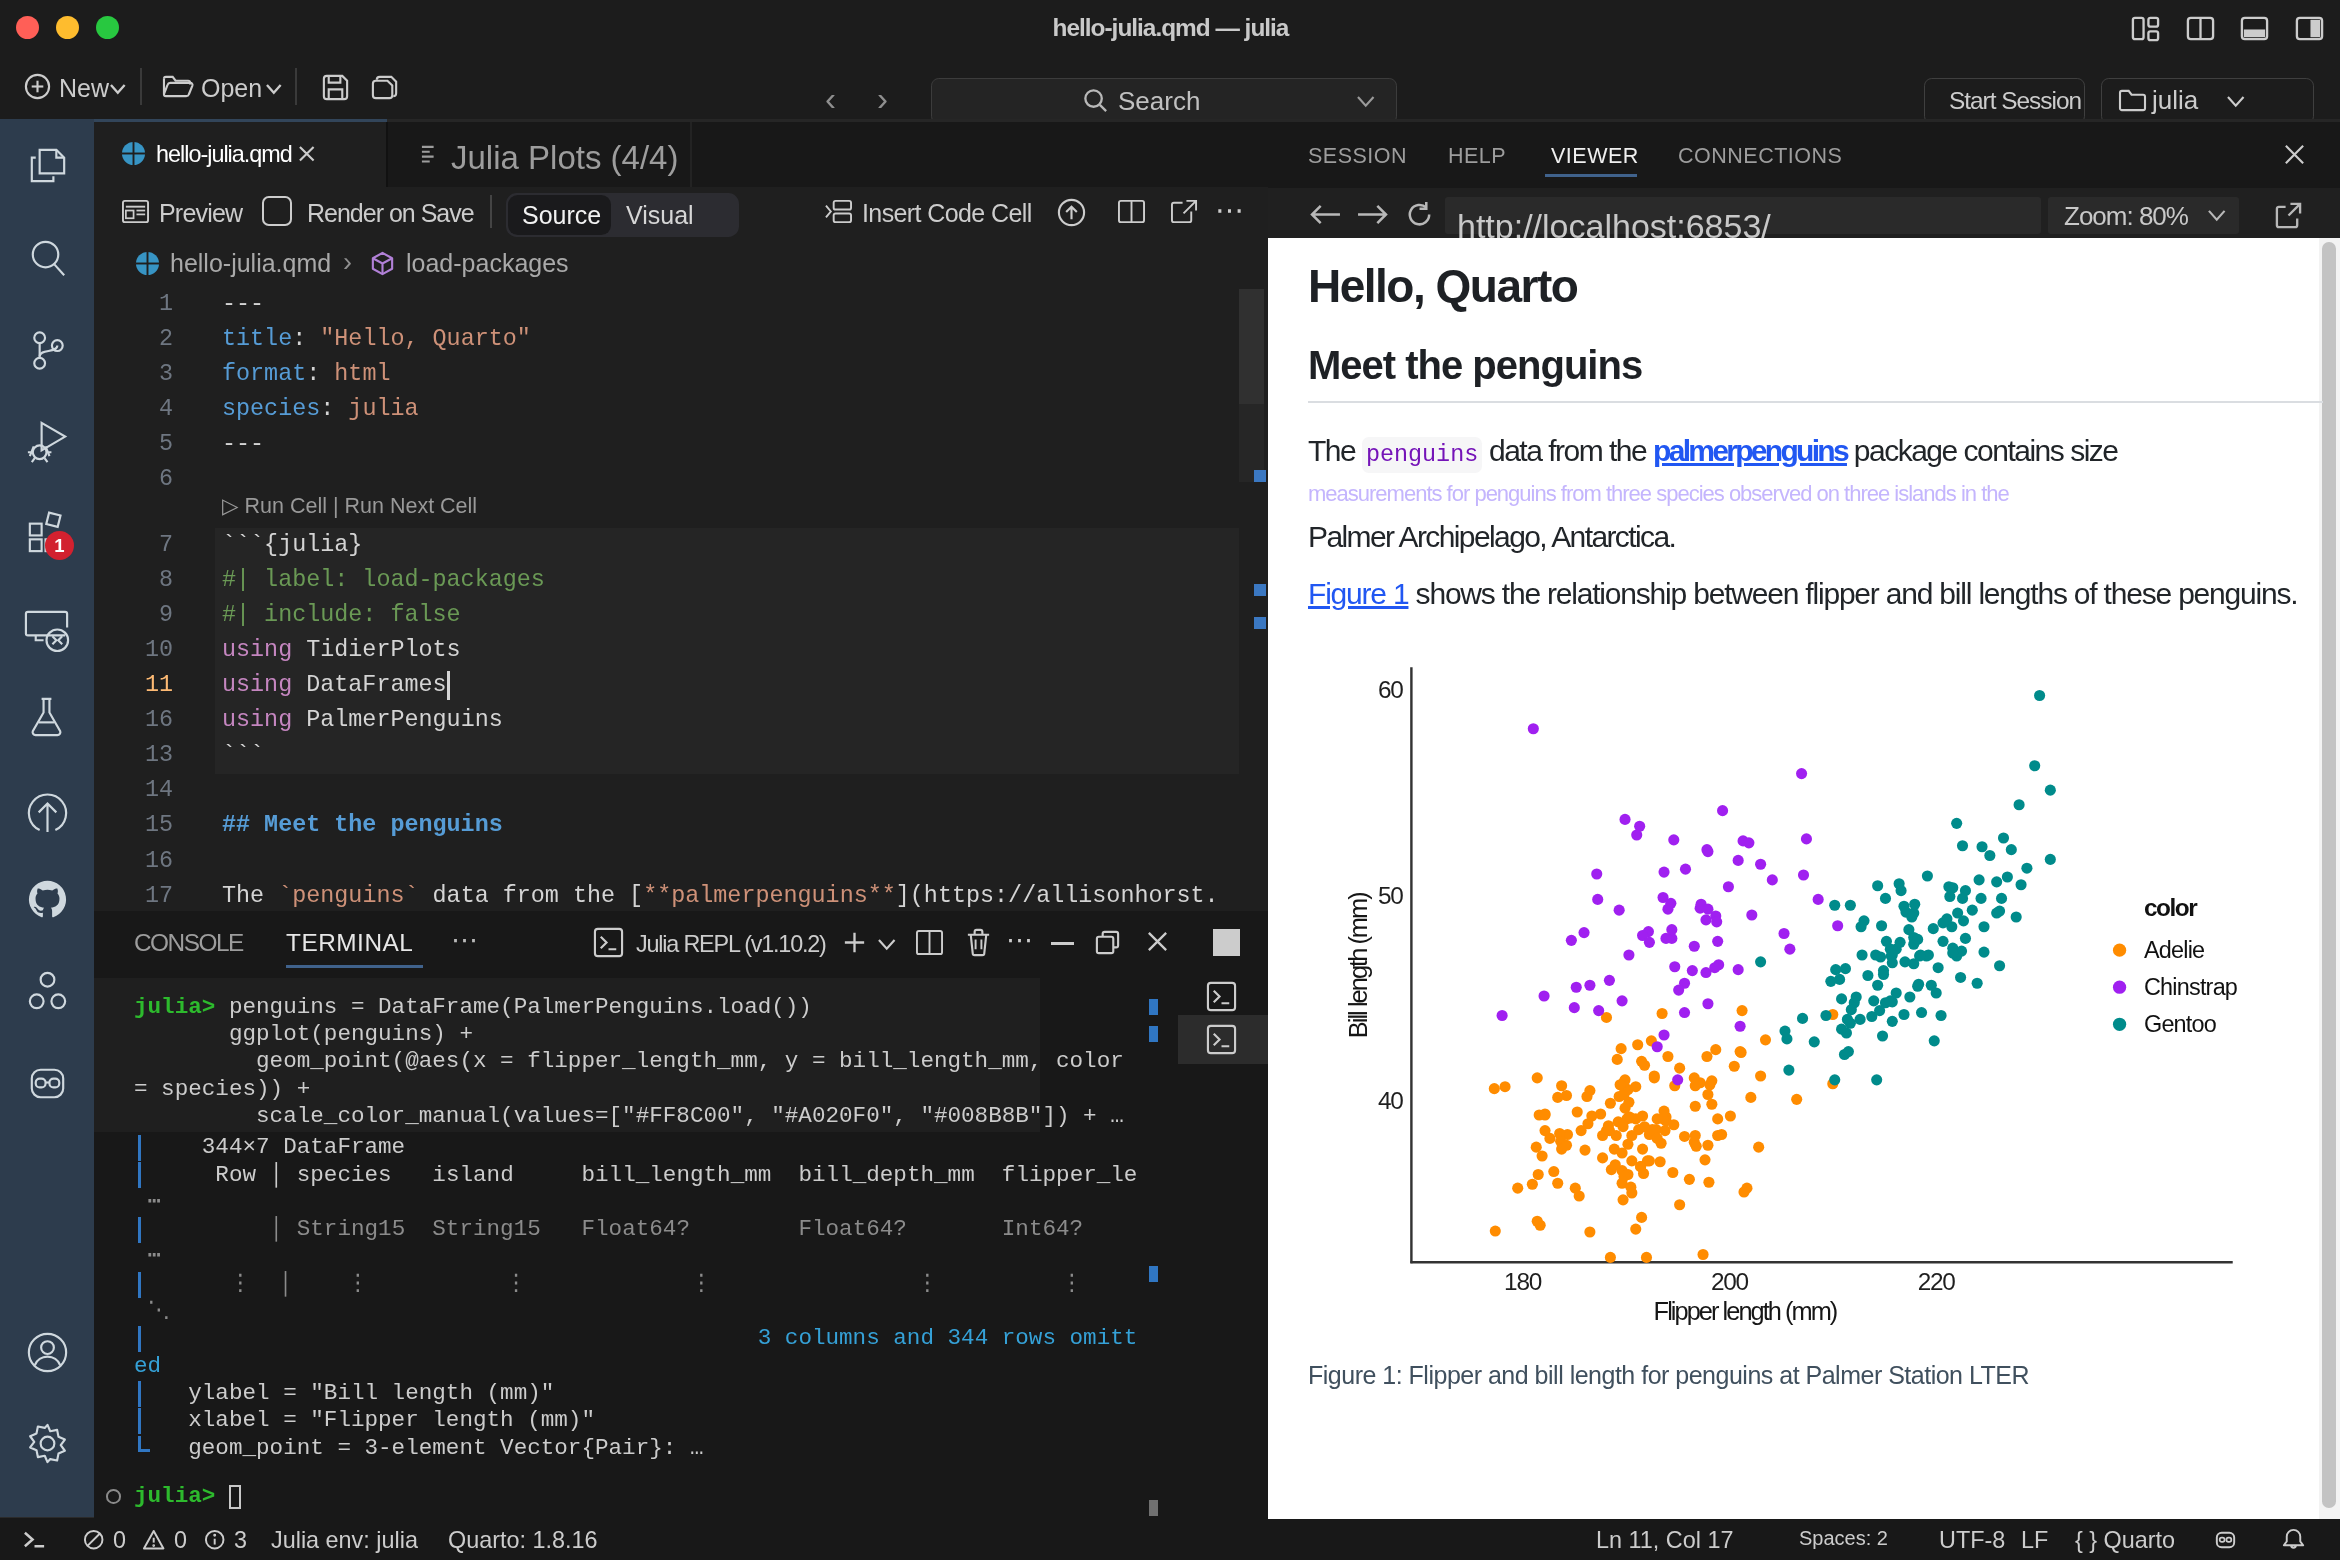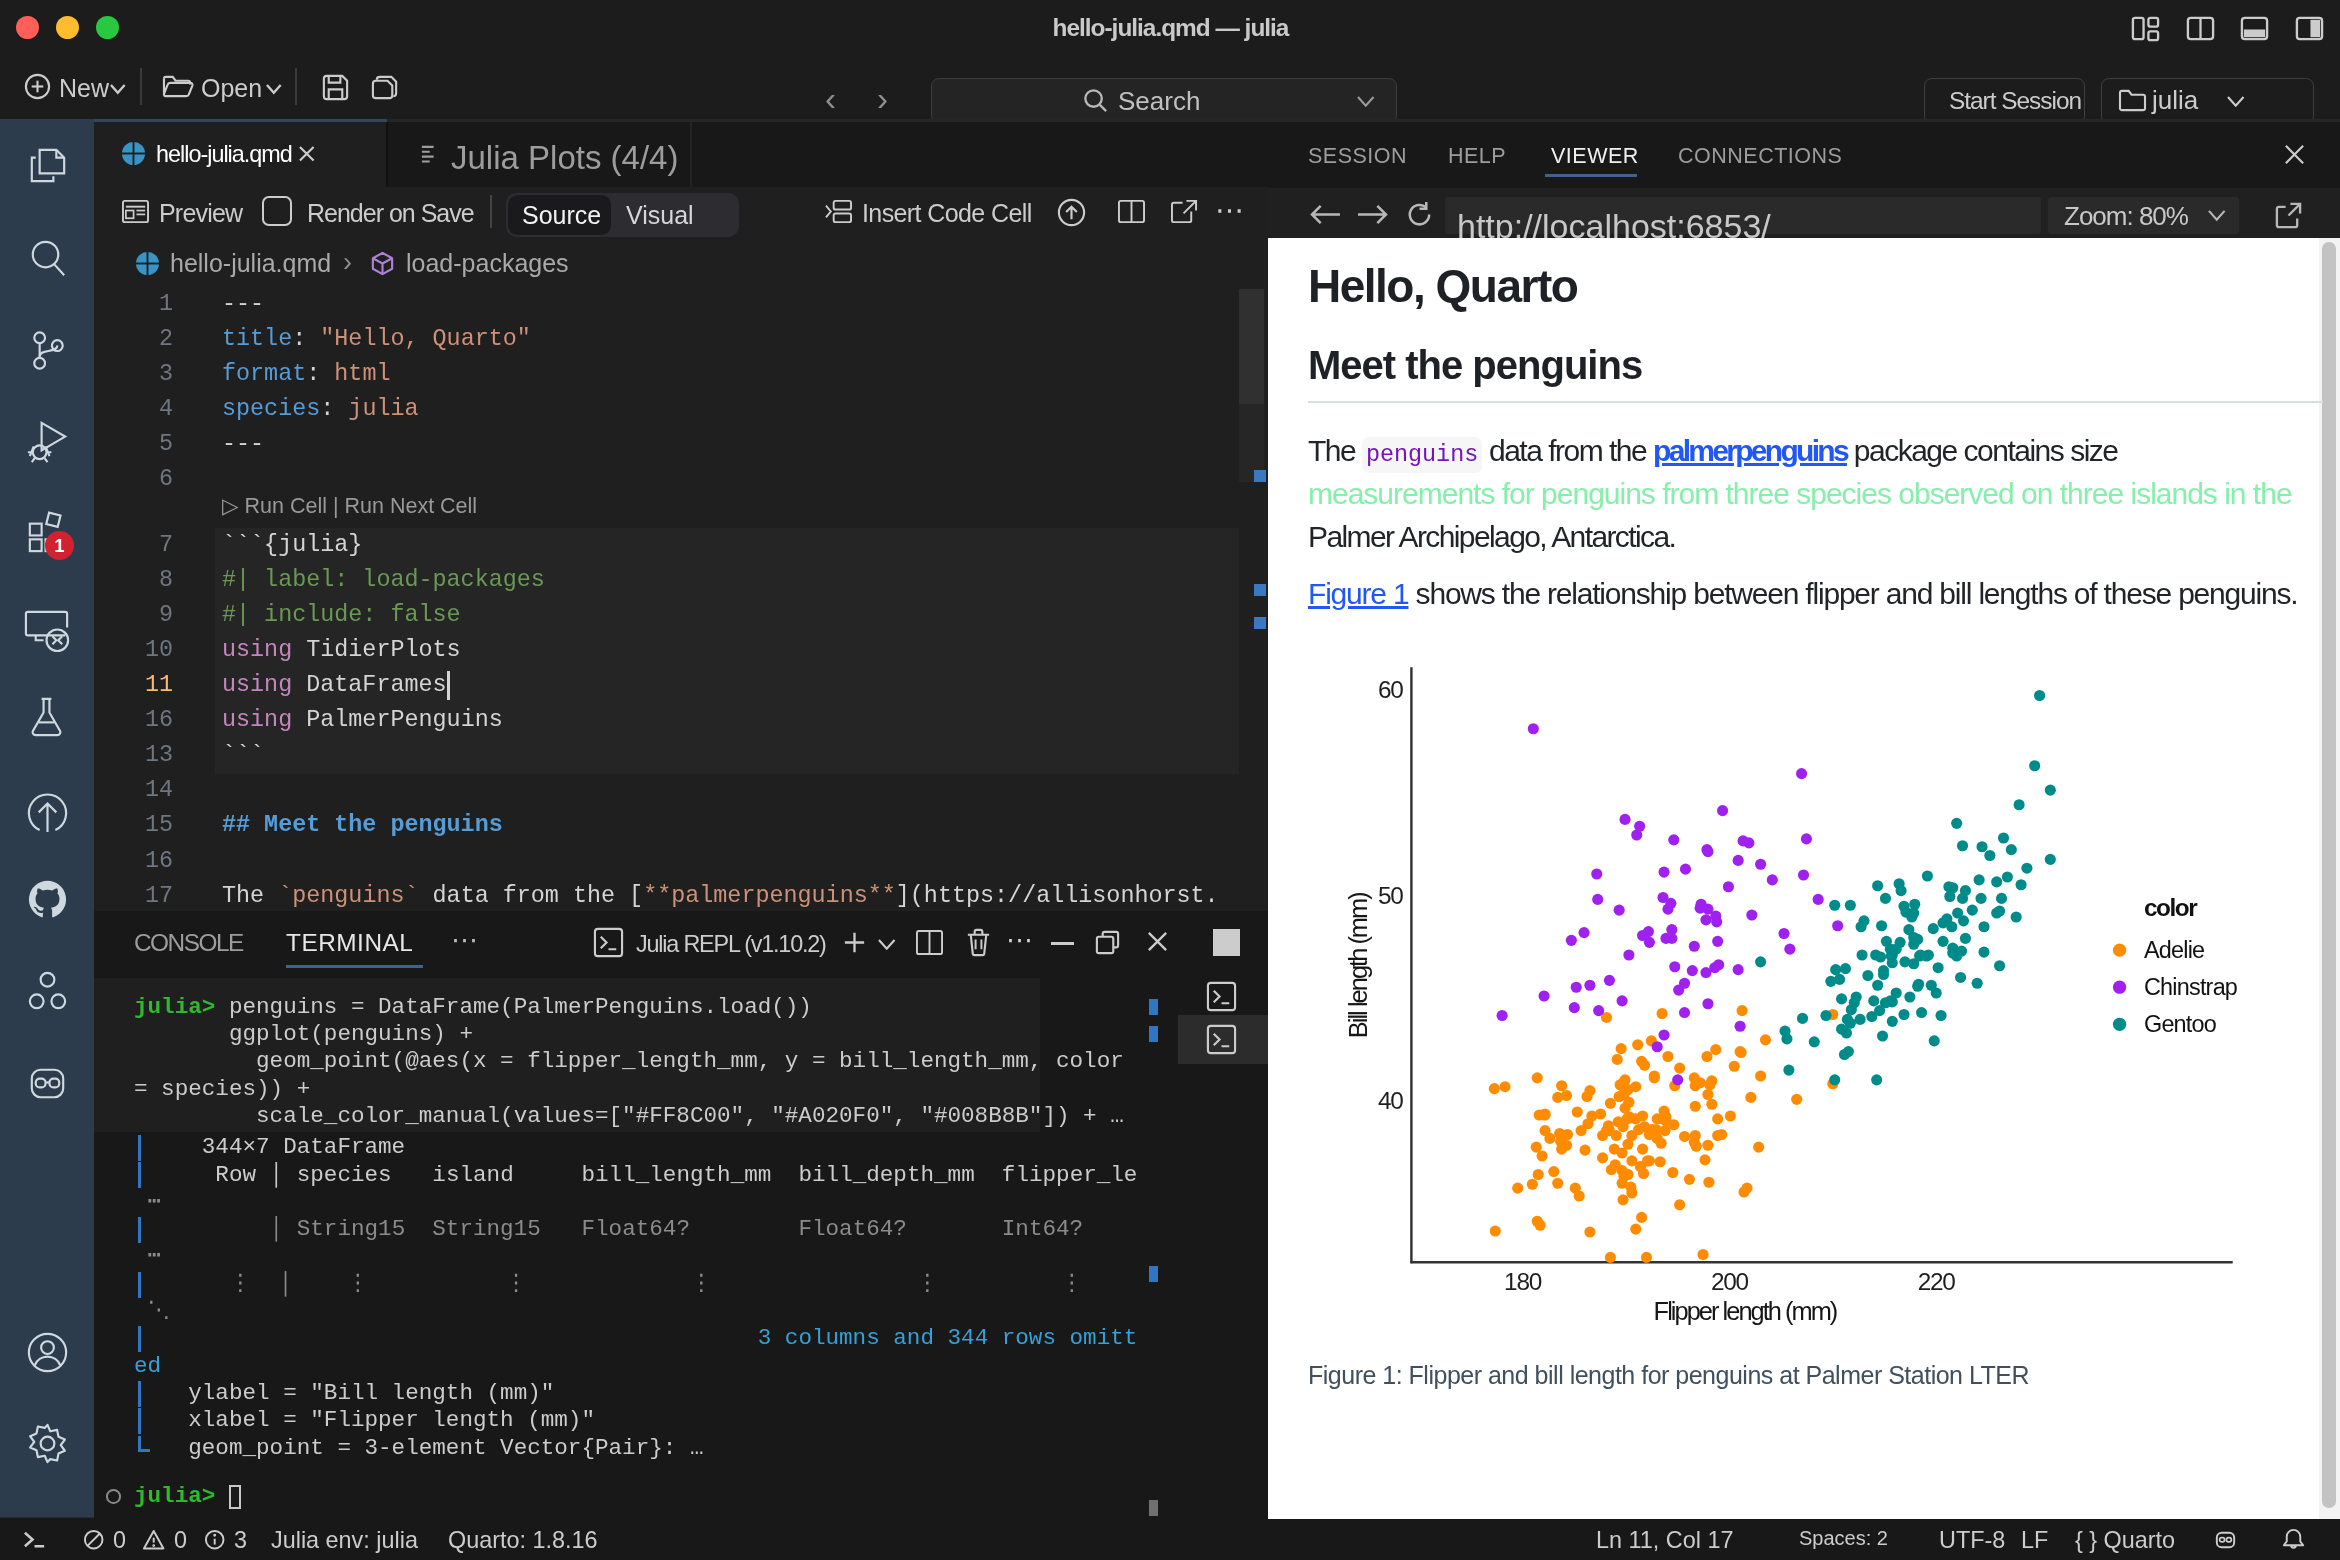--- a/index.html
+++ b/index.html
@@ -416,21 +416,21 @@
     <path d="M17 3 h10 v10 M27 3 L15 15" stroke="#b8b8b8" stroke-width="2.4" fill="none"></path>
   </svg>
 
 <div class="ab" style="left:1268px;top:238px;width:1073px;height:1281px;background:#ffffff"></div>
 <div class="ab" style="left:2319px;top:238px;width:21.5px;height:1281px;background:#f3f3f3"></div>
 <div class="ab" style="left:2322px;top:242px;width:13.7px;height:1266px;background:#c3c3c3;border-radius:6.8px"></div>
 <div class="ab" style="left:1308px;top:263px;font-size:46px;line-height:46px;font-weight:bold;letter-spacing:-1.5px;color:#1e2125;white-space:nowrap">Hello, Quarto</div>
 <div class="ab" style="left:1308px;top:345px;font-size:40px;line-height:40px;font-weight:bold;letter-spacing:-1px;color:#1e2125;white-space:nowrap">Meet the penguins</div>
 <div class="ab" style="left:1308px;top:401px;width:1015px;height:2px;background:#dadde1"></div>
 <div class="ab" style="left:1308px;top:436px;font-size:30px;line-height:30px;letter-spacing:-1.5px;color:#212529;white-space:nowrap">The <span class="mono" style="font-size:23.4px;letter-spacing:0;background:#f6f6f7;border-radius:6.8px;padding:4.9px 3.9px;color:#7514b8">penguins</span> data from the <span style="color:#2157f2;font-weight:bold;text-decoration:underline;letter-spacing:-2.7px">palmerpenguins</span> package contains size</div>
-<div class="ab" style="left:1308px;top:479px;font-size:30px;line-height:30px;letter-spacing:-1px;color:#86efac;white-space:nowrap">measurements for penguins from three species observed on three islands in the</div>
+<div class="ab" style="left:1308px;top:479px;font-size:22px;line-height:30px;letter-spacing:-1px;color:#c4b5fd;white-space:nowrap">measurements for penguins from three species observed on three islands in the</div>
 <div class="ab" style="left:1308px;top:522px;font-size:30px;line-height:30px;letter-spacing:-1.6px;color:#212529;white-space:nowrap">Palmer Archipelago, Antarctica.</div>
 <div class="ab" style="left:1308px;top:579px;font-size:30px;line-height:30px;letter-spacing:-1.2px;color:#212529;white-space:nowrap"><span style="color:#2157f2;text-decoration:underline">Figure 1</span> shows the relationship between flipper and bill lengths of these penguins.</div>
 <div class="ab" style="left:1308px;top:1363px;font-size:25px;line-height:25px;letter-spacing:-0.5px;color:#40505e;white-space:nowrap">Figure 1: Flipper and bill length for penguins at Palmer Station LTER</div>
 <svg class="ab" style="left:1268px;top:634px" width="1073" height="722" viewBox="1300 650 1100 740">
 <g stroke="#333333" stroke-width="2.5">
 <line x1="1447" y1="684" x2="1447" y2="1295"></line>
 <line x1="1446" y1="1294" x2="2289" y2="1294"></line>
 </g>
 <g font-family="Liberation Sans, sans-serif" font-size="25" letter-spacing="-1.25" fill="#1f1f1f">
 <text x="1561" y="1322" text-anchor="middle">180</text>

